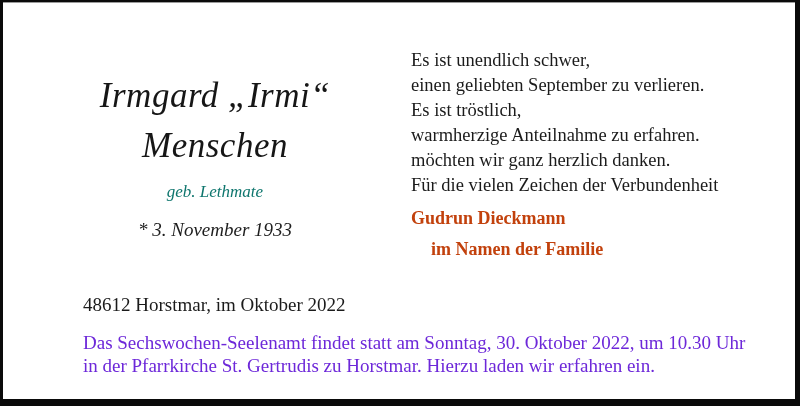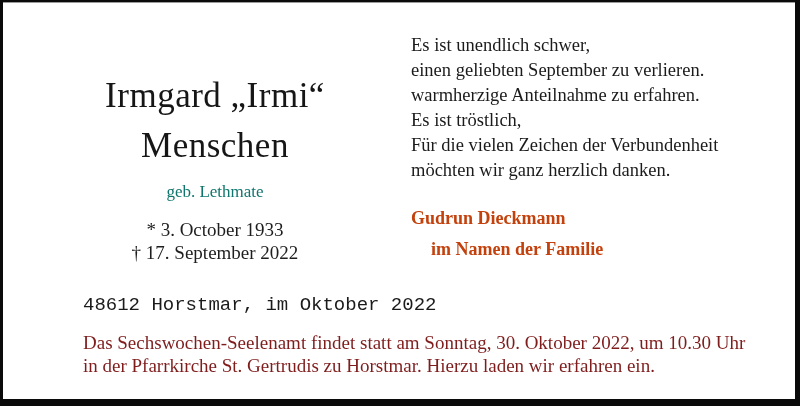--- a/index.html
+++ b/index.html
@@ -23,20 +23,21 @@
     position: absolute;
     inset: 0;
     border-top: 1px solid #9b9b9b;
   }
   
   .deceased-block {
     position: absolute;
     left: 52px; top: 68px;
     width: 320px;
     text-align: center;
+    font-style: italic;
   }
   .deceased-name {
     font-size: 35px;
     line-height: 50px;
     letter-spacing: 0.5px;
     color: #161616;
   }
   .maiden-name {
     font-size: 17px;
     margin-top: 11px;
@@ -47,21 +48,21 @@
     font-size: 19px;
     line-height: 23px;
     margin-top: 16px;
     color: #1e1e1e;
   }
   .life-dates div { margin-top: 0; }
   .life-dates .death-date { margin-top: 0; }
   
   .condolence-block {
     position: absolute;
-    left: 408px; top: 30px;
+    left: 408px; top: 45px;
     width: 360px;
     font-size: 18.5px;
     line-height: 25px;
     color: #1b1b1b;
   }
   .condolence-block span { display: block; }
   .mourners-block {
     position: absolute;
     left: 408px; top: 205px;
     width: 300px;
@@ -69,57 +70,55 @@
     font-weight: bold;
     color: #c2410c;
   }
   .mourners-block .on-behalf { margin-top: 10px; margin-left: 20px; }
   
   .place-date-line {
     position: absolute;
     left: 80px; top: 291px;
     font-size: 19px;
     color: #1b1b1b;
-    font-family: Liberation Mono, monospace;
   }
   .service-block {
     position: absolute;
     left: 80px; top: 328px;
     width: 680px;
     font-size: 19px;
     line-height: 23px;
-    color: #7f1d1d;
+    color: #6d28d9;
   }
   .service-block span { display: block; }
 </style>
 </head>
 <body>
 
 <div class="notice-frame">
   <div class="notice-inner">
 
     <div class="deceased-block">
       <div class="deceased-name">
         <div>Irmgard „Irmi“</div>
         <div>Menschen</div>
       </div>
       <div class="maiden-name">geb. Lethmate</div>
       <div class="life-dates">
-        <div class="birth-date">* 3. October 1933</div>
-        <div class="death-date">† 17. September 2022</div>
+        <div class="birth-date">* 3. November 1933</div>
       </div>
     </div>
 
     <div class="condolence-block">
       <span>Es ist unendlich schwer,</span>
       <span>einen geliebten September zu verlieren.</span>
+      <span>Es ist tröstlich,</span>
       <span>warmherzige Anteilnahme zu erfahren.</span>
-      <span>Es ist tröstlich,</span>
+      <span>möchten wir ganz herzlich danken.</span>
       <span>Für die vielen Zeichen der Verbundenheit</span>
-      <span>möchten wir ganz herzlich danken.</span>
     </div>
 
     <div class="mourners-block">
       <div class="mourner-name">Gudrun Dieckmann</div>
       <div class="on-behalf">im Namen der Familie</div>
     </div>
 
     <div class="place-date-line">48612 Horstmar, im Oktober 2022</div>
 
     <div class="service-block">

